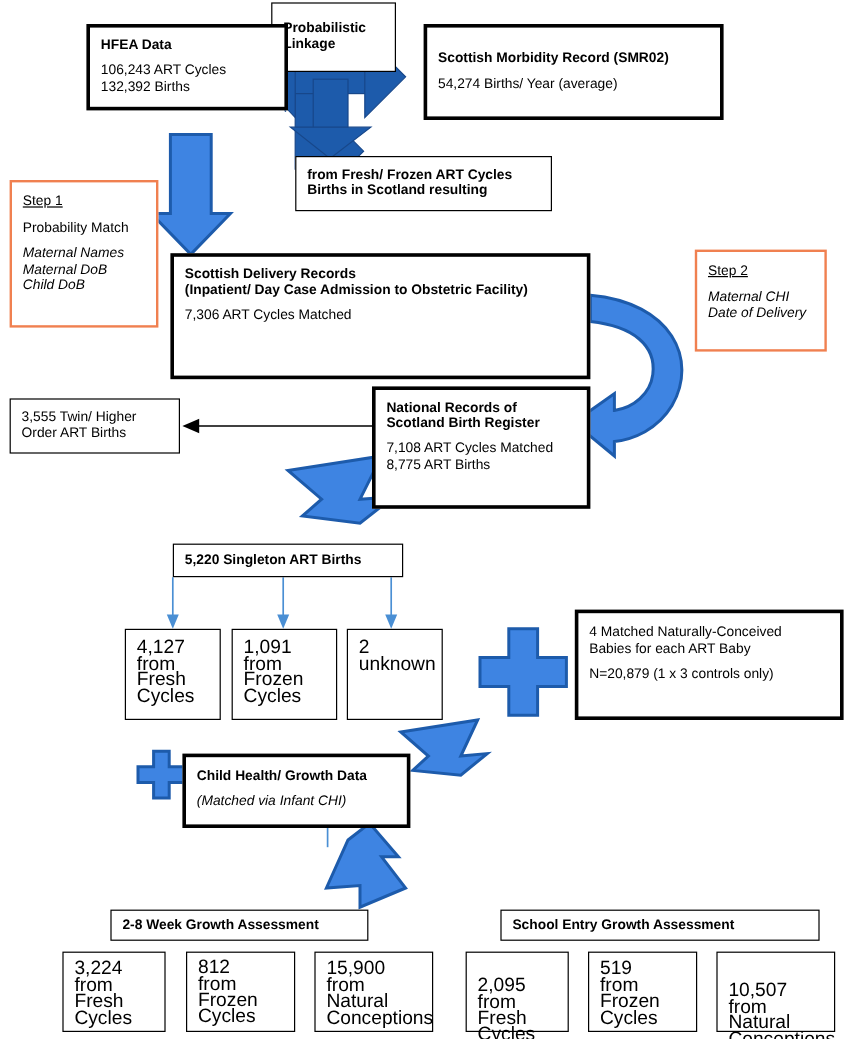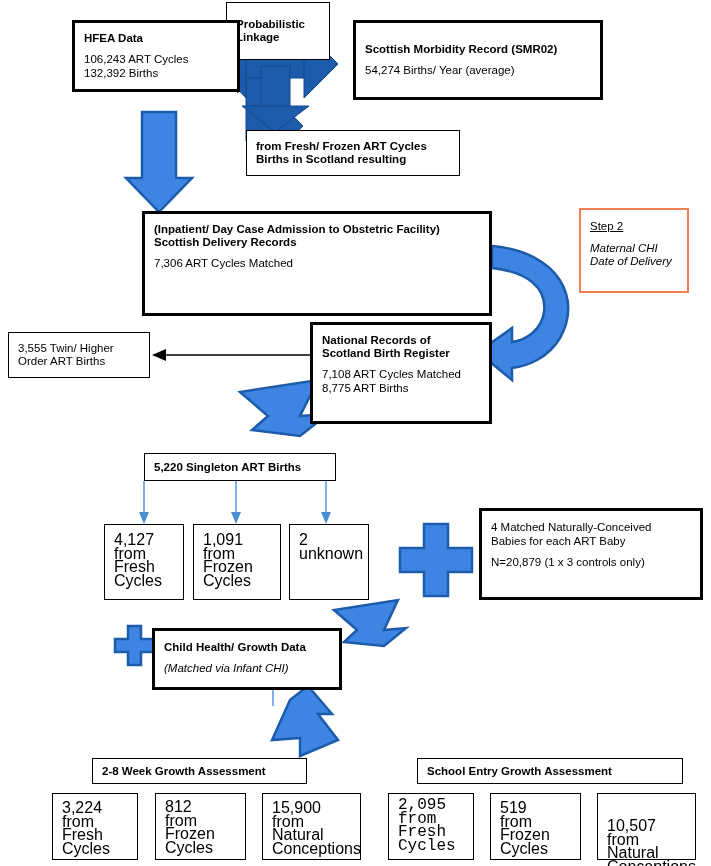--- a/index.html
+++ b/index.html
@@ -127,31 +127,40 @@
     <div class="t-title">Scottish Morbidity Record (SMR02)</div>
     <div class="sp"></div>
     <div class="t-body">54,274 Births/ Year (average)</div>
   </div>
 
   <div class="box bx-thin pad" style="left:246px;top:130px;width:214px;height:46px;">
     <div class="t-title t-center">from Fresh/ Frozen ART Cycles</div>
     <div class="t-title t-center">Births in Scotland resulting</div>
   </div>
 
+  <div class="box bx-orange pad" style="left:8px;top:150px;width:124px;height:123px;justify-content:flex-start;padding-top:10px;">
+    <div class="t-body u">Step 1</div>
+    <div class="sp"></div>
+    <div class="t-body">Probability Match</div>
+    <div class="sp"></div>
+    <div class="t-ital">Maternal Names</div>
+    <div class="t-ital">Maternal DoB</div>
+    <div class="t-ital">Child DoB</div>
+  </div>
 
   <div class="box bx-orange pad" style="left:579px;top:208px;width:110px;height:85px;justify-content:flex-start;padding-top:10px;">
     <div class="t-body u">Step 2</div>
     <div class="sp"></div>
     <div class="t-ital">Maternal CHI</div>
     <div class="t-ital">Date of Delivery</div>
   </div>
 
   <div class="box bx-thick pad" style="left:142px;top:211px;width:350px;height:105px;justify-content:flex-start;padding-top:9px;">
+    <div class="t-title">Scottish Delivery Records</div>
     <div class="t-title">(Inpatient/ Day Case Admission to Obstetric Facility)</div>
-    <div class="t-title">Scottish Delivery Records</div>
     <div class="sp"></div>
     <div class="t-body">7,306 ART Cycles Matched</div>
   </div>
 
   <div class="box bx-thick pad" style="left:310px;top:322px;width:182px;height:102px;justify-content:flex-start;padding-top:9px;">
     <div class="t-title">National Records of</div>
     <div class="t-title">Scotland Birth Register</div>
     <div class="sp"></div>
     <div class="t-body">7,108 ART Cycles Matched</div>
     <div class="t-body">8,775 ART Births</div>
@@ -215,21 +224,21 @@
   <div class="box bx-thin pad" style="left:262px;top:793px;width:99px;height:67px;justify-content:flex-start;padding-top:7px;">
     <div class="t-small">15,900</div>
     <div class="t-small">from Natural</div>
     <div class="t-small">Conceptions</div>
   </div>
 
   <div class="box bx-thin pad" style="left:417px;top:758px;width:266px;height:26px;">
     <div class="t-title t-center">School Entry Growth Assessment</div>
   </div>
 
-  <div class="box bx-thin pad" style="left:388px;top:793px;width:86px;height:67px;justify-content:flex-end;padding-top:21px;font-family:Liberation Mono, monospace;">
+  <div class="box bx-thin pad" style="left:388px;top:793px;width:86px;height:67px;justify-content:space-between;padding-top:21px;">
     <div class="t-small">2,095</div>
     <div class="t-small">from Fresh</div>
     <div class="t-small">Cycles</div>
   </div>
 
   <div class="box bx-thin pad" style="left:490px;top:793px;width:91px;height:67px;justify-content:flex-start;padding-top:7px;">
     <div class="t-small">519</div>
     <div class="t-small">from Frozen</div>
     <div class="t-small">Cycles</div>
   </div>

